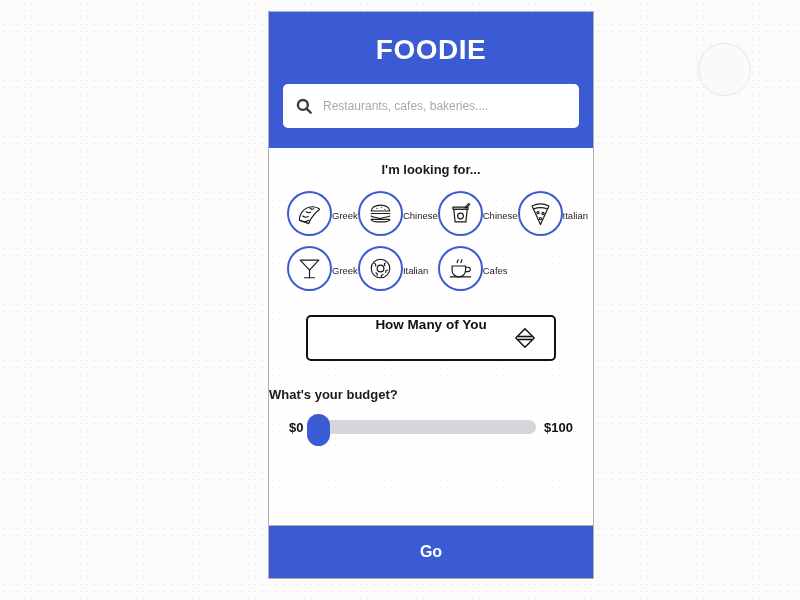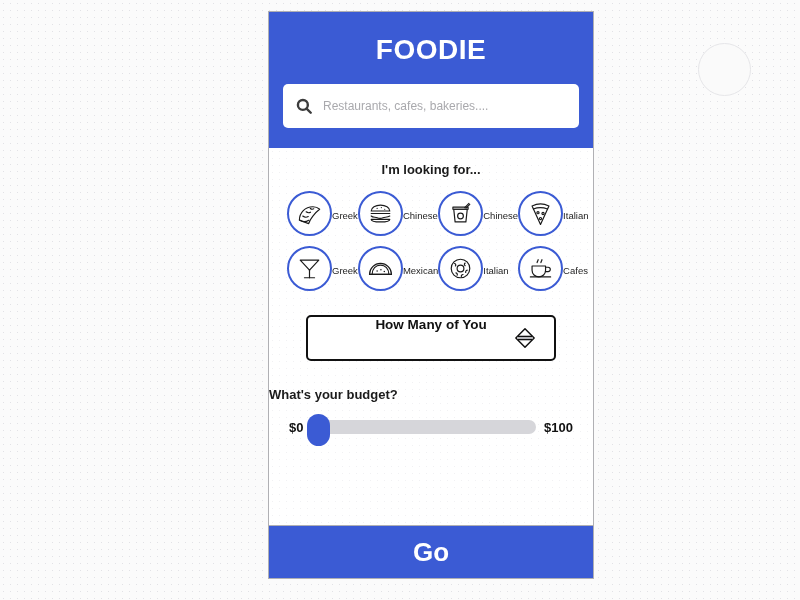--- a/index.html
+++ b/index.html
@@ -219,21 +219,21 @@
     height: 52px;
     background: #3b5bd4;
     border-top: 1px solid #b0b0b4;
     display: flex;
     align-items: center;
     justify-content: center;
     cursor: pointer;
   }
   .go-label {
     color: #ffffff;
-    font-size: 26px;
+    font-size: 16px;
     font-weight: bold;
     text-align: right;
   }
 </style>
 </head>
 <body>
 
 <div class="canvas-circle"></div>
 
 <div class="phone">
@@ -316,33 +316,20 @@
         <div class="cat-circle">
           <svg viewBox="0 0 32 32" fill="none" stroke="#1a1a1a" stroke-width="1.4" stroke-linecap="round" stroke-linejoin="round">
             <path d="M5 6h22L16 18z"></path>
             <path d="M16 18v9"></path>
             <path d="M10 27h12"></path>
           </svg>
         </div>
         <div class="cat-label">Greek</div>
       </div>
 
-      <div class="cat-cell">
-        <div class="cat-circle">
-          <svg viewBox="0 0 32 32" fill="none" stroke="#1a1a1a" stroke-width="1.4" stroke-linecap="round" stroke-linejoin="round">
-            <path d="M3 23a13 13 0 0 1 26 0z"></path>
-            <path d="M3 23h26"></path>
-            <path d="M6 23c0-7 4.5-11 10-11s10 4 10 11"></path>
-            <circle cx="12" cy="19" r="0.9" fill="#1a1a1a" stroke="none"></circle>
-            <circle cx="16.5" cy="17.5" r="0.9" fill="#1a1a1a" stroke="none"></circle>
-            <circle cx="20.5" cy="19.5" r="0.9" fill="#1a1a1a" stroke="none"></circle>
-          </svg>
-        </div>
-        <div class="cat-label">Mexican</div>
-      </div>
 
       <div class="cat-cell">
         <div class="cat-circle">
           <svg viewBox="0 0 32 32" fill="none" stroke="#1a1a1a" stroke-width="1.4" stroke-linecap="round" stroke-linejoin="round">
             <circle cx="16" cy="16" r="11"></circle>
             <circle cx="16" cy="16" r="4"></circle>
             <path d="M9 10c1.5.6 1.8 2 1 3"></path>
             <path d="M21.5 9.5c-1.2 1-1.2 2.2 0 3.2"></path>
             <path d="M24 18c-1.4.3-2.2 1.4-1.8 2.7"></path>
             <path d="M12 24c.6-1.3 0-2.4-1.4-2.8"></path>

